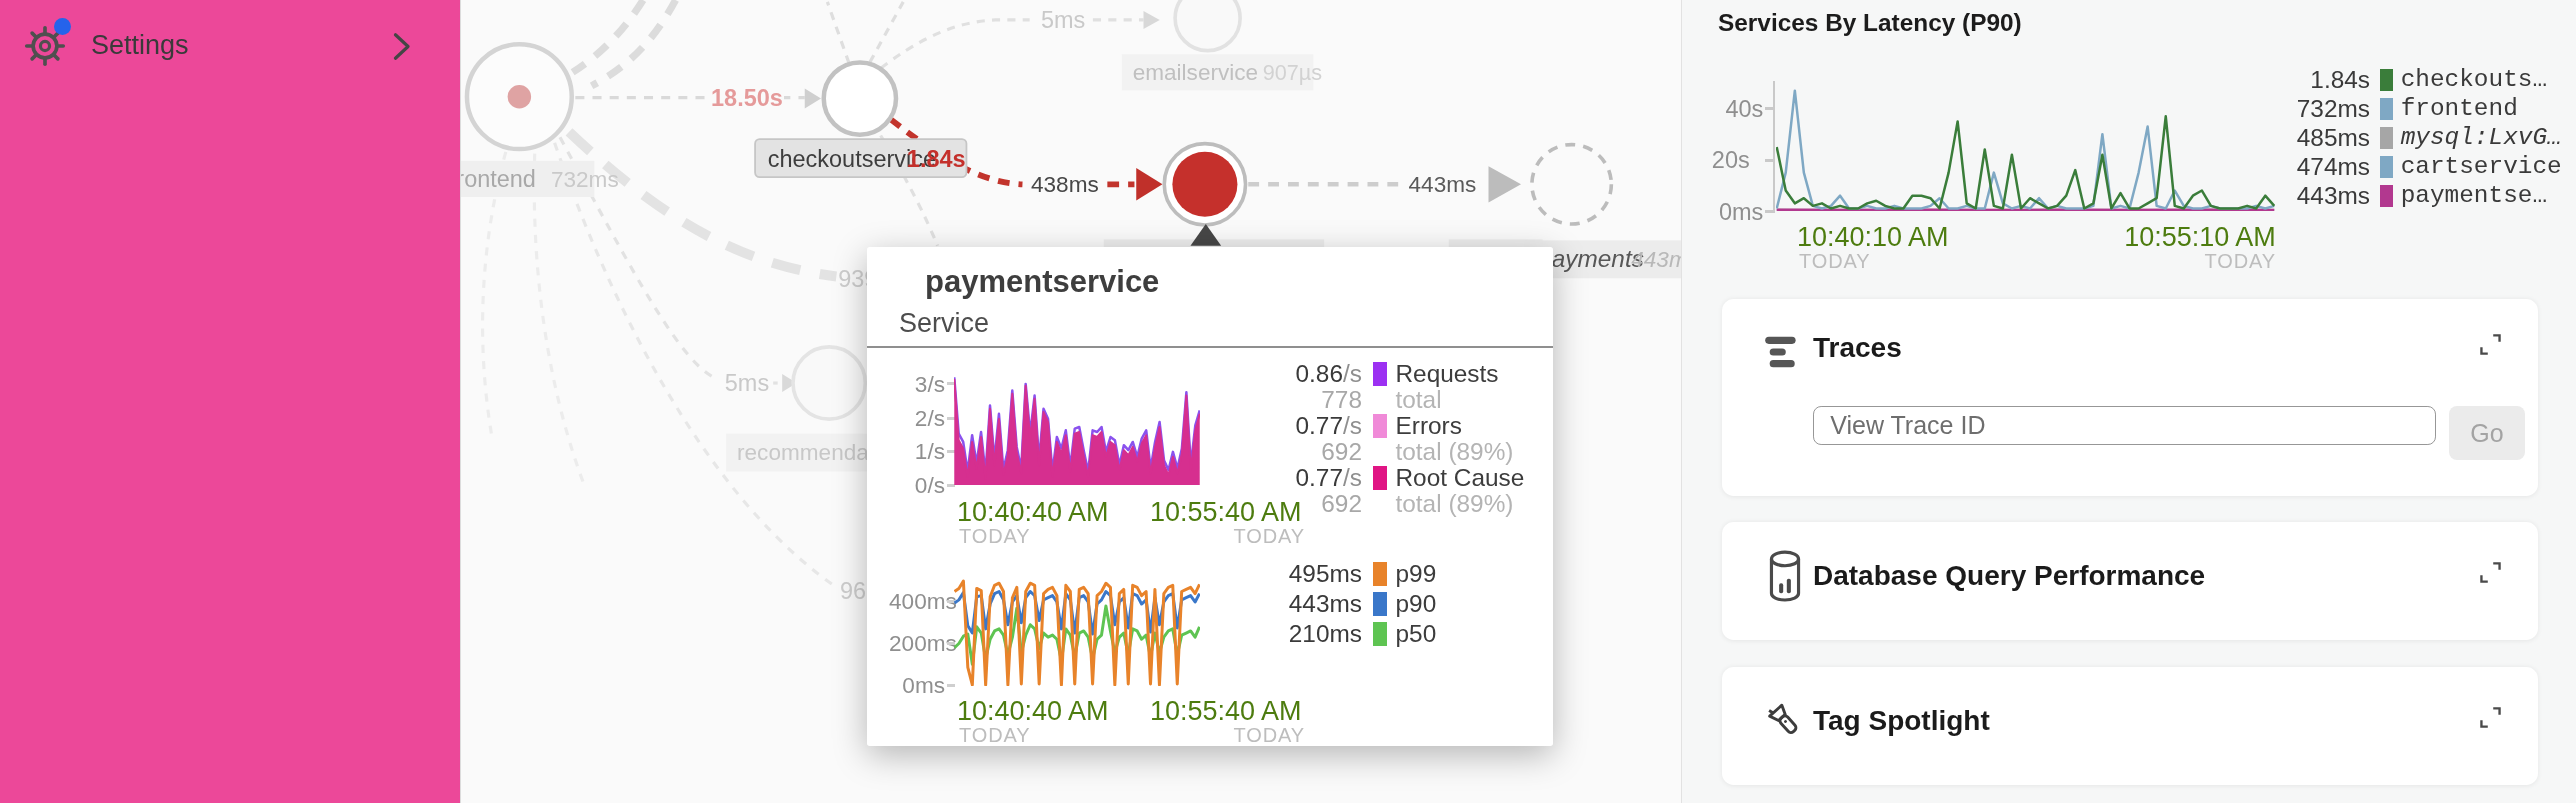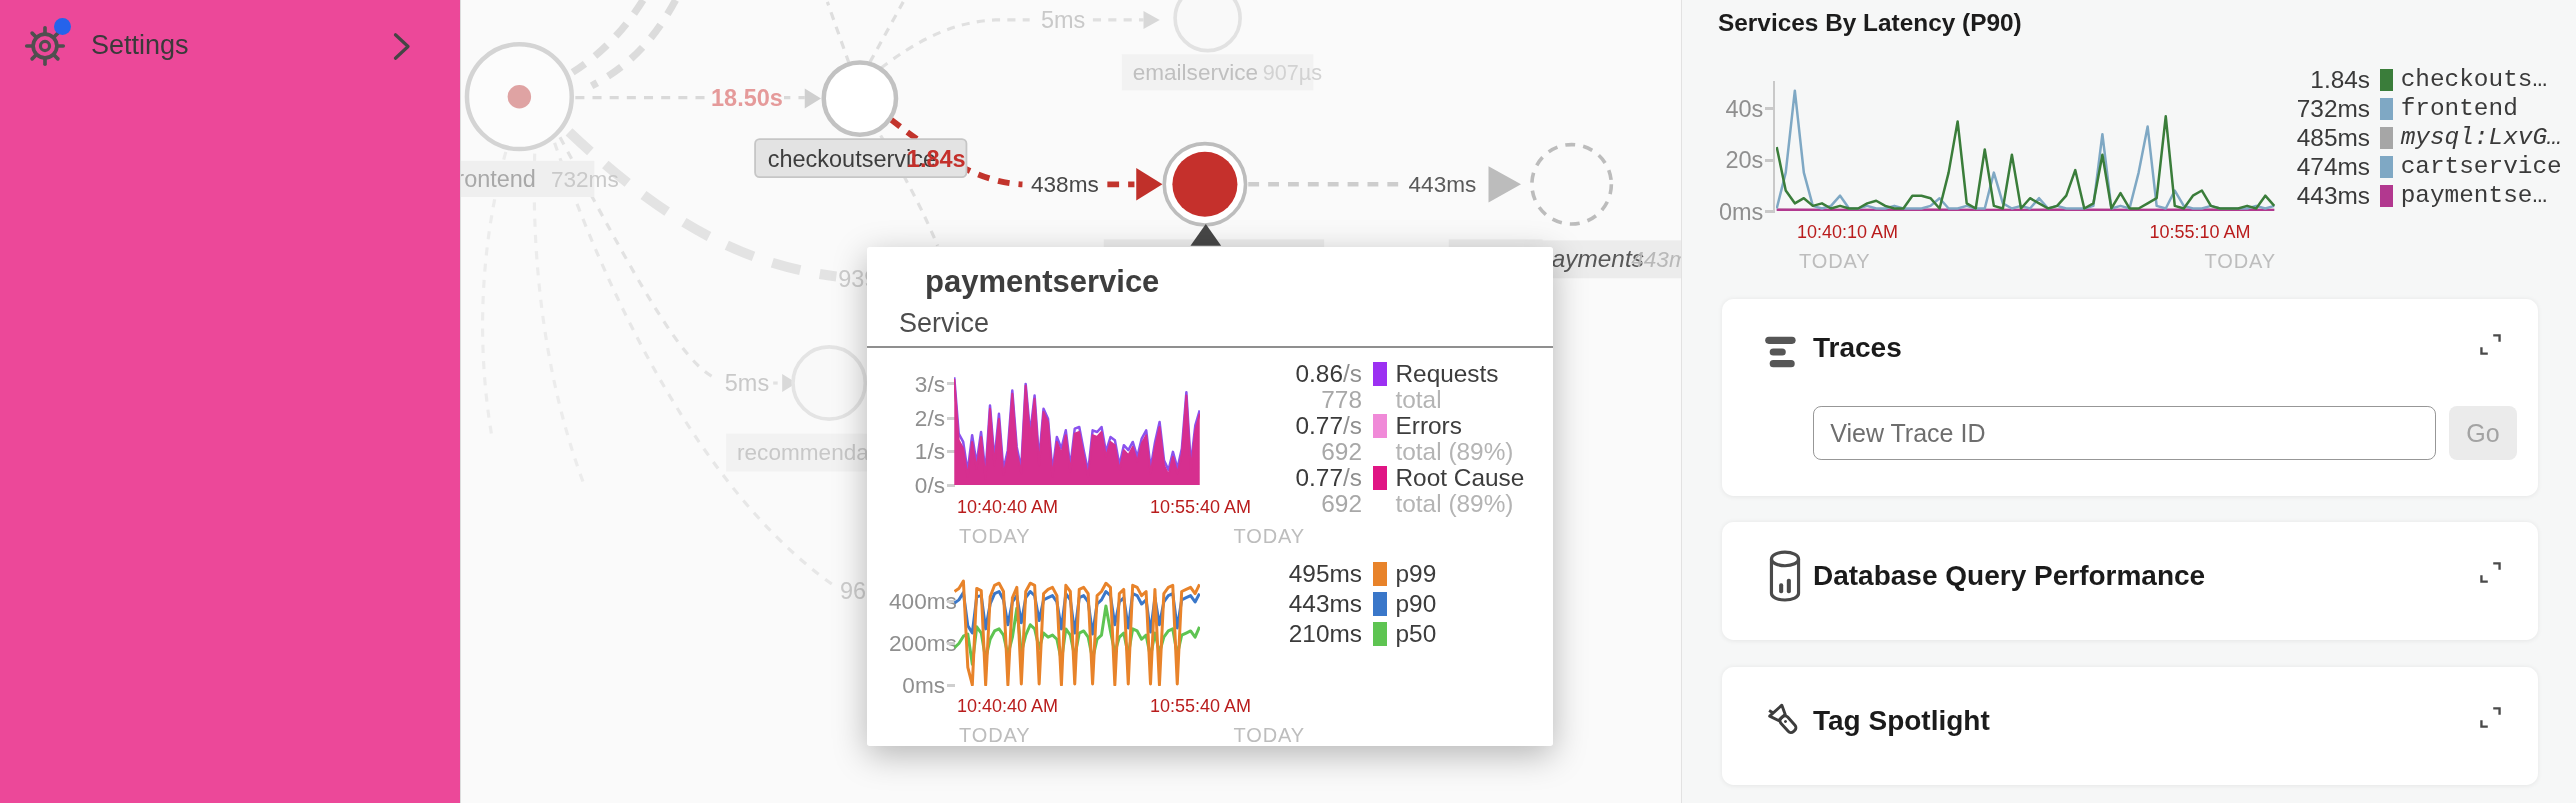--- a/index.html
+++ b/index.html
@@ -14,21 +14,21 @@
   .blue-dot{position:absolute;left:54px;top:11px;width:17px;height:17px;border-radius:50%;background:#2563eb;}
   .chevron-wrap{position:absolute;left:390px;top:22.6px;}
   
   .popup{position:absolute;left:867px;top:247px;width:686px;height:499px;background:#ffffff;border-radius:2.7px;
          box-shadow:0 9px 34px rgba(0,0,0,.28);z-index:6;}
   .popup-title{position:absolute;left:32px;top:17px;font-size:31px;font-weight:bold;color:#3e3e3e;margin-left:26px;}
   .popup-subtitle{position:absolute;left:32px;top:61px;font-size:27px;color:#4d4d4d;}
   .popup-divider{position:absolute;left:0;top:99px;width:686px;height:0;border-top:2.7px solid #8f8f8f;}
   .ylab{position:absolute;width:56px;text-align:right;font-size:22.6px;color:#8f8f8f;}
   .tick{position:absolute;width:8.1px;height:2.7px;background:#cfcfcf;}
-  .xlab{position:absolute;font-size:18px;color:#b91c1c;white-space:nowrap;}
+  .xlab{position:absolute;font-size:27px;color:#4d7c0f;white-space:nowrap;}
   .xsub{position:absolute;font-size:20px;color:#bdbdbd;letter-spacing:0.9px;}
   .xsub.r{text-align:right;}
   .plg{position:absolute;left:387px;width:298px;}
   .lg-row{display:flex;align-items:center;height:26px;}
   .lg-row.h33{height:30px;}
   .plg-val{width:108px;text-align:right;font-size:24.4px;color:#3a3a3a;white-space:nowrap;}
   .plg-val .unit{color:#8f8f8f;font-style:normal;}
   .plg-val.sub{color:#a8a8a8;}
   .lg-sw{width:13.5px;height:23.5px;margin:0 9px 0 11px;flex:0 0 auto;}
   .lg-sw.ghost{visibility:hidden;}
@@ -42,24 +42,24 @@
   .rp-tick{position:absolute;left:83px;width:8.1px;height:2.7px;background:#c9c9c9;}
   .rp-legend{position:absolute;left:598px;top:65px;}
   .rp-legend .lg-row{height:29px;}
   .rp-val{width:90px;text-align:right;font-size:24.4px;color:#3a3a3a;white-space:nowrap;}
   .rp-sw{width:12.6px;height:22px;margin:0 8.1px 0 10px;flex:0 0 auto;}
   .rp-lab{font-size:24.4px;color:#3a3a3a;white-space:nowrap;font-family:Liberation Mono, monospace;}
   .rp-lab.it{font-style:italic;}
   .card{position:absolute;left:40px;width:816px;background:#ffffff;border-radius:11.7px;box-shadow:0 0.9px 5.4px rgba(0,0,0,.07);}
   .card-title{position:absolute;left:91px;font-size:28px;font-weight:bold;color:#1b1b1b;white-space:nowrap;}
   .expand-wrap{position:absolute;right:33px;cursor:pointer;}
-  .trace-input{position:absolute;left:91px;top:107px;width:623px;height:54px;box-sizing:border-box;
+  .trace-input{position:absolute;left:91px;top:107px;width:623px;height:39px;box-sizing:border-box;
     border:1.8px solid #979797;border-radius:8.1px;background:#fff;font-size:25px;color:#333;padding:0 16.3px;font-family:"Liberation Sans",sans-serif;}
   .trace-input::placeholder{color:#6e6e6e;opacity:1;}
-  .go-btn{position:absolute;left:727px;top:107px;width:68px;height:54px;background:#ebebeb;border:none;border-radius:8.1px;
+  .go-btn{position:absolute;left:727px;top:107px;width:76px;height:54px;background:#ebebeb;border:none;border-radius:8.1px;
     font-size:25px;color:#a3a3a3;font-family:"Liberation Sans",sans-serif;cursor:pointer;}
 </style>
 </head>
 <body>
 
 <div class="page">
 
   <svg class="map" width="2576" height="804" viewBox="0 0 2852 890">
 
     <g fill="none">
@@ -256,21 +256,21 @@
           <span class="lg-sw" style="background: rgb(94, 196, 82);"></span>
           <span class="plg-lab">p50</span>
         </div>
     </div>
   </div>
 
   <section class="rightpanel">
     <div class="rp-title">Services By Latency (P90)</div>
 
     <div class="rp-ylab" style="top:96px;">40s</div>
-    <div class="rp-ylab" style="top:147px;">20s</div>
+    <div class="rp-ylab" style="top:147px;text-align:center;">20s</div>
     <div class="rp-ylab" style="top:199px;">0ms</div>
     <div class="rp-tick" style="top:107px;"></div>
       <div class="rp-tick" style="top:159px;"></div>
       <div class="rp-tick" style="top:210px;"></div>
     <div class="rp-axis"></div>
     <svg width="499" height="128" style="position:absolute;left:94px;top:83px;" viewBox="0 0 552 142">
         <polyline points="0.0,140.3 78.9,140.6 157.7,140.4 236.6,140.6 315.4,140.3 394.3,140.6 473.1,140.4 552.0,140.6" fill="none" stroke="#bdbdbd" stroke-width="2" stroke-linejoin="round" vector-effect="non-scaling-stroke"></polyline>
         <polyline points="0.0,140.7 78.9,140.9 157.7,140.7 236.6,140.9 315.4,140.7 394.3,140.9 473.1,140.7 552.0,140.9" fill="none" stroke="#b2388f" stroke-width="2.5" stroke-linejoin="round" vector-effect="non-scaling-stroke"></polyline>
         <polyline points="0.0,139.2 10.0,99.4 20.1,8.5 30.1,99.4 40.1,136.3 50.2,139.2 60.2,136.3 70.3,125.0 80.3,139.2 90.3,139.2 100.4,136.3 110.4,139.2 120.4,139.2 130.5,136.3 140.5,139.2 150.5,139.2 160.6,139.2 170.6,136.3 180.7,127.8 190.7,139.2 200.7,139.2 210.8,136.3 220.8,139.2 230.8,139.2 240.9,99.4 250.9,133.5 260.9,139.2 271.0,136.3 281.0,139.2 291.1,127.8 301.1,139.2 311.1,136.3 321.2,139.2 331.2,139.2 341.2,139.2 351.3,136.3 361.3,56.8 371.3,139.2 381.4,136.3 391.4,139.2 401.5,99.4 411.5,48.3 421.5,136.3 431.6,139.2 441.6,119.3 451.6,136.3 461.7,139.2 471.7,139.2 481.7,136.3 491.8,139.2 501.8,139.2 511.9,139.2 521.9,139.2 531.9,136.3 542.0,139.2 552.0,136.3" fill="none" stroke="#7fa8c4" stroke-width="2.5" stroke-linejoin="round" vector-effect="non-scaling-stroke"></polyline>
         <polyline points="0.0,71.0 10.0,119.3 20.1,133.5 30.1,127.8 40.1,136.3 50.2,133.5 60.2,139.2 70.3,136.3 80.3,139.2 90.3,139.2 100.4,133.5 110.4,130.6 120.4,136.3 130.5,139.2 140.5,139.2 150.5,125.0 160.6,125.0 170.6,127.8 180.7,139.2 190.7,99.4 200.7,42.6 210.8,133.5 220.8,139.2 230.8,73.8 240.9,136.3 250.9,139.2 260.9,79.5 271.0,139.2 281.0,127.8 291.1,133.5 301.1,139.2 311.1,136.3 321.2,125.0 331.2,96.6 341.2,139.2 351.3,133.5 361.3,79.5 371.3,139.2 381.4,122.1 391.4,139.2 401.5,139.2 411.5,133.5 421.5,127.8 431.6,36.9 441.6,136.3 451.6,139.2 461.7,125.0 471.7,119.3 481.7,136.3 491.8,139.2 501.8,139.2 511.9,139.2 521.9,136.3 531.9,139.2 542.0,125.0 552.0,136.3" fill="none" stroke="#3a7d3a" stroke-width="2.5" stroke-linejoin="round" vector-effect="non-scaling-stroke"></polyline>

